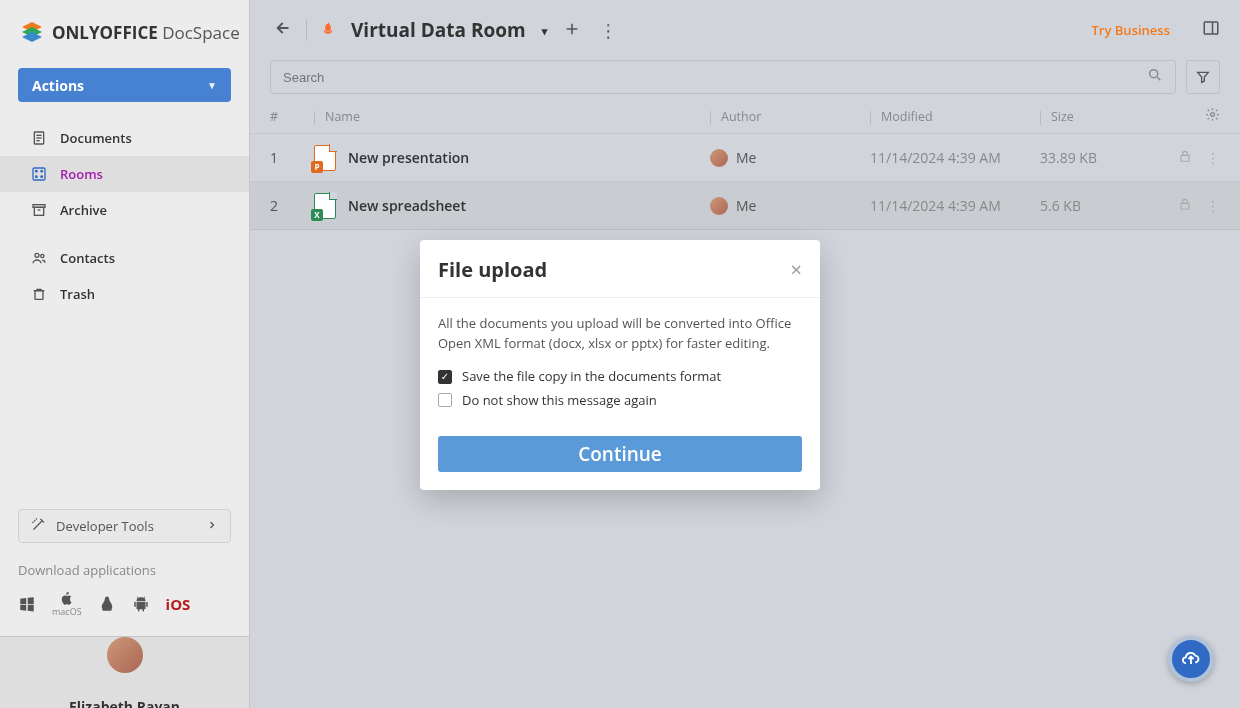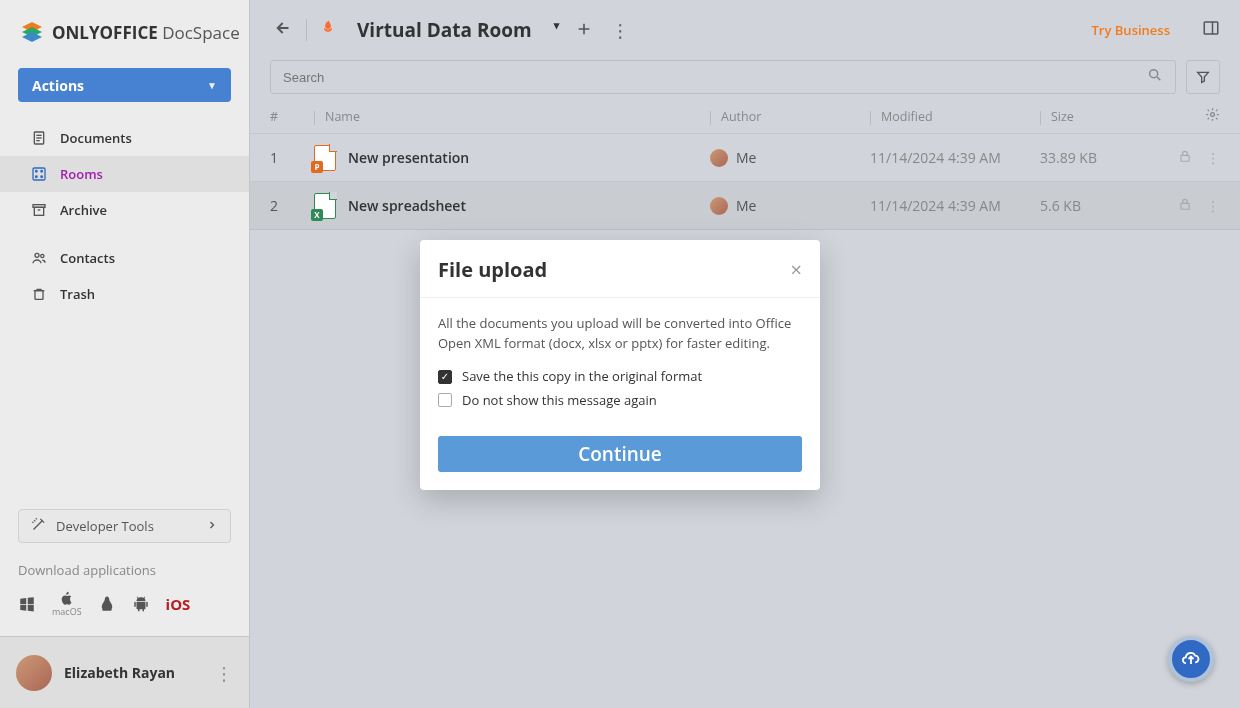--- a/index.html
+++ b/index.html
@@ -104,21 +104,22 @@
     position:absolute;
     left:0; bottom:0;
     width:250px;
     height:72px;
     background:#dedede;
     border-top:1px solid #c5c5c5;
     border-right:1px solid #c5c5c5;
     display:flex;
     align-items:center;
     padding:0 16px;
-    gap:12px;
+    gap:24px;
+    flex-direction:column;
   }
   .avatar {
     width:36px; height:36px; border-radius:50%;
     background: linear-gradient(135deg,#c97,#a65);
     flex:none;
   }
   .user-name { font-weight:700; color:#333; flex:1; }
   .user-more { color:#888; cursor:pointer; font-size:18px; }
 
   
@@ -132,21 +133,21 @@
     display:flex;
     align-items:center;
     padding:0 20px;
     gap:14px;
   }
   .hdr-back, .hdr-plus, .hdr-more {
     color:#555; cursor:pointer; font-size:18px; width:22px; text-align:center;
   }
   .hdr-sep { width:1px; height:22px; background:#bbb; }
   .hdr-title {
-    display:flex; gap:22px;
+    display:flex; align-items:center; gap:16px;
     font-weight:700; font-size:19px; color:#333;
     cursor:pointer;
   }
   .flame { color:#ff6a2d; font-size:17px; }
   .hdr-chev { font-size:11px; color:#333; }
   .hdr-spacer { flex:1; }
   .try-biz {
     color:#f27a1a;
     font-weight:600;
     font-size:13px;
@@ -577,21 +578,21 @@
 <div class="overlay">
   <div class="modal">
     <div class="modal-hd">
       <h3>File upload</h3>
       <span class="modal-close">×</span>
     </div>
     <div class="modal-bd">
       <p>All the documents you upload will be converted into Office Open XML format (docx, xlsx or pptx) for faster editing.</p>
       <div class="chk-row">
         <span class="chk checked">✓</span>
-        <span>Save the this copy in the original format</span>
+        <span>Save the file copy in the documents format</span>
       </div>
       <div class="chk-row">
         <span class="chk"></span>
         <span>Do not show this message again</span>
       </div>
     </div>
     <div class="modal-ft">
       <div class="btn primary">
         <span>Continue</span>
       </div>

